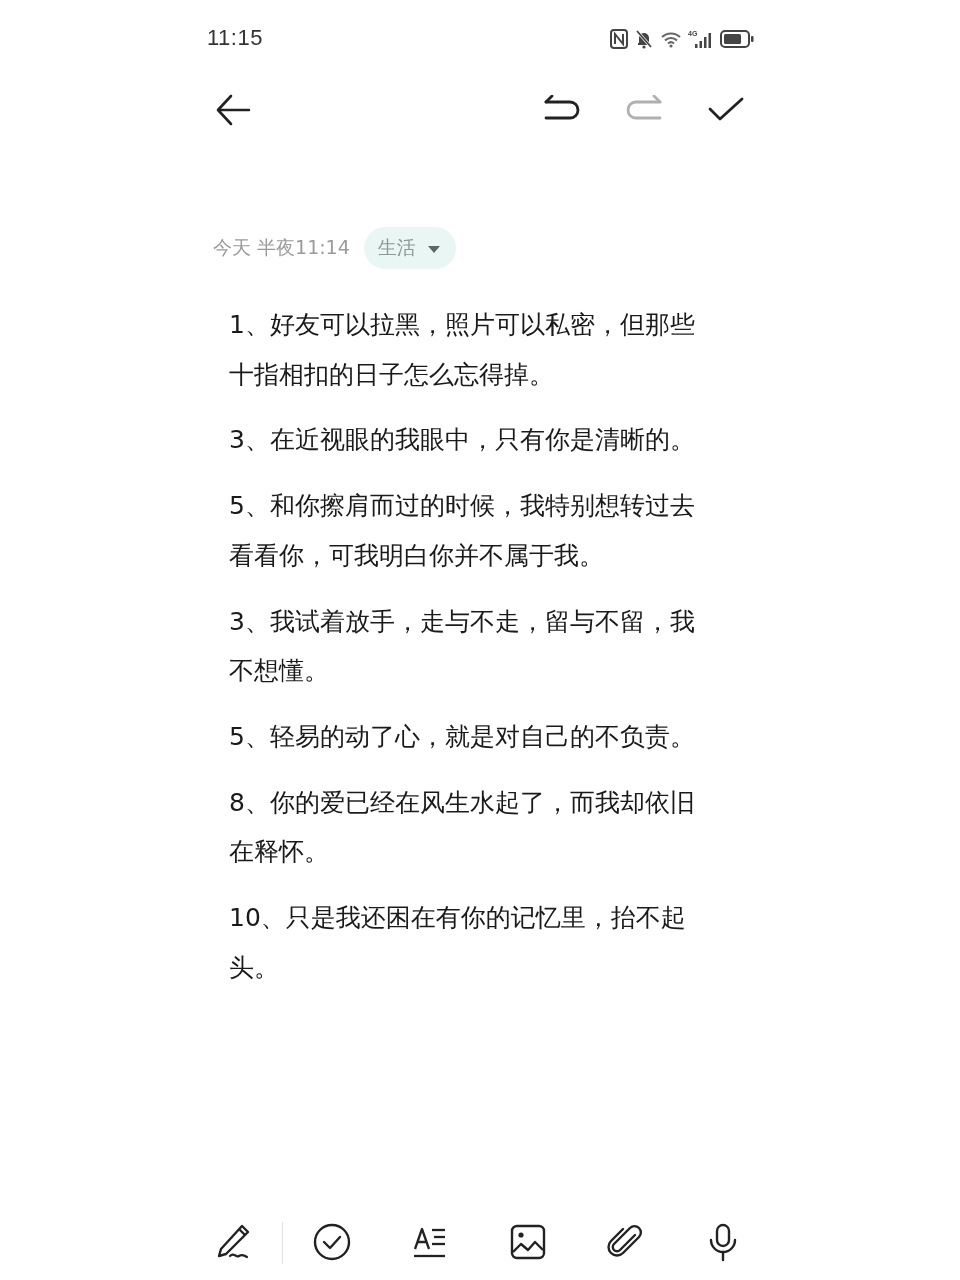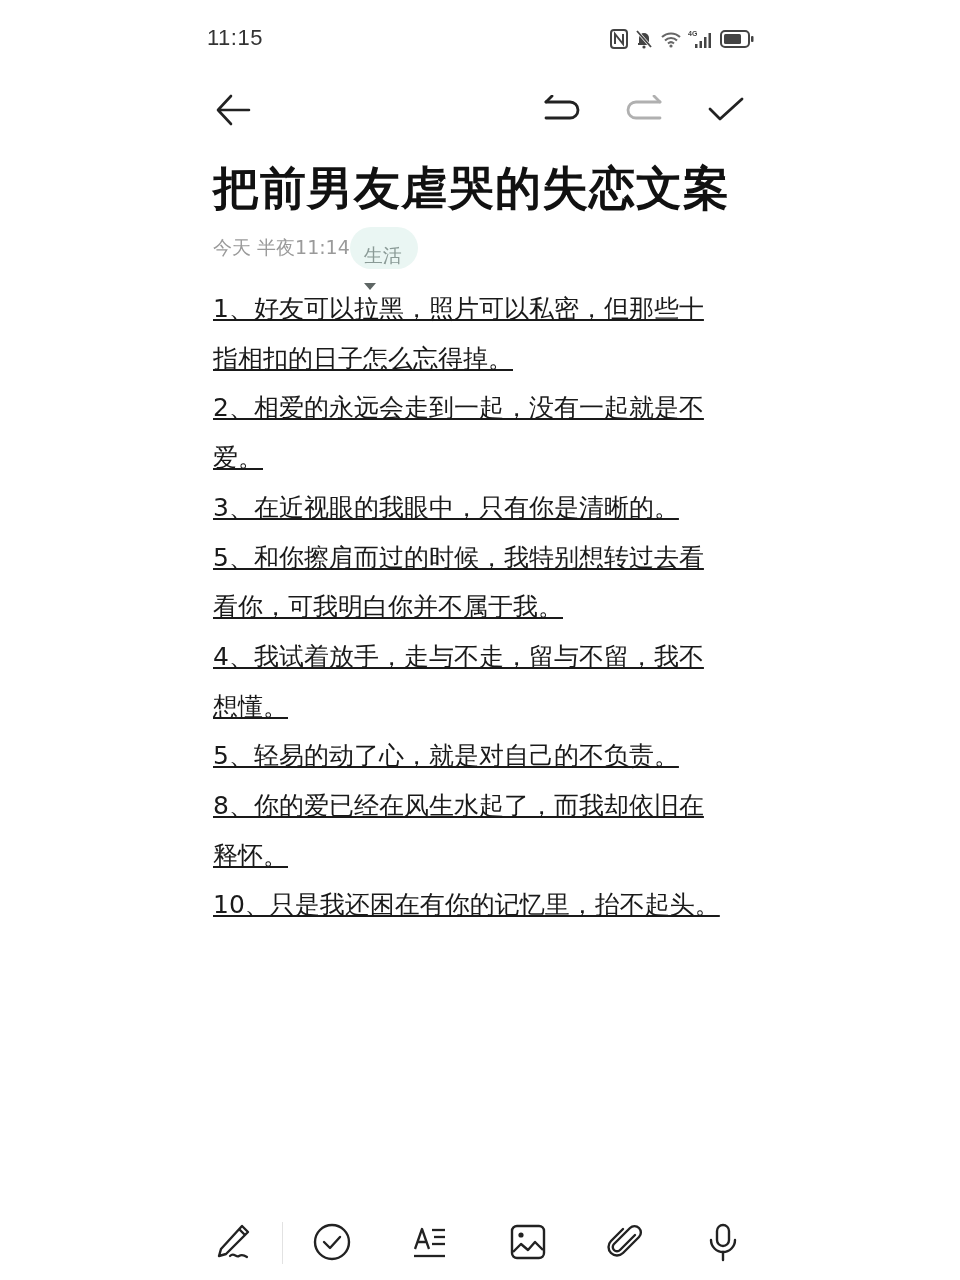--- a/index.html
+++ b/index.html
@@ -41,38 +41,38 @@
     
     .note-title {
       position: absolute; left: 13px; top: 140px; width: 540px;
       font-size: 46px; font-weight: bold; color: #111111; line-height: 64px;
       letter-spacing: 1px; white-space: nowrap;
     }
     .meta-row {
       position: absolute; left: 13px; top: 210px; height: 44px;
       display: flex; align-items: center;
     }
-    .meta-date { font-size: 19px; color: #9a9a9a; white-space: nowrap; }
+    .meta-date { font-size: 19px; color: #9a9a9a; margin-right: 14px; white-space: nowrap; }
     .category-chip {
-      height: 42px; padding: 16px 16px 0 14px; border-radius: 21px;
-      background: #eaf6f3; display: flex; gap: 12px; cursor: pointer; flex-direction: column;
+      height: 42px; padding: 0 16px 0 14px; border-radius: 21px;
+      background: #eaf6f3; display: flex; align-items: center; gap: 12px; cursor: pointer;
     }
     .category-label { font-size: 19px; color: #8a9a96; }
     .chip-caret {
       width: 0; height: 0; border-left: 6px solid transparent;
       border-right: 6px solid transparent; border-top: 7px solid #5e6664;
       margin-top: 2px;
     }
 
     
     .note-body {
       position: absolute; left: 13px; top: 268px; width: 515px;
       font-size: 25px; line-height: 49.7px; color: #1a1a1a;
     }
-    .note-body p { margin: 0; word-break: break-all; text-decoration: underline; }
+    .note-body p { margin: 16px; word-break: break-all; }
 
     
     .bottom-bar {
       position: absolute; left: 0; top: 1196px; width: 560px; height: 60px;
     }
     .tool {
       position: absolute; top: 6px; width: 48px; height: 48px;
       display: flex; align-items: center; justify-content: center; cursor: pointer;
     }
     .tool svg { display: block; }
@@ -154,36 +154,34 @@
         <path d="M36 7 L30 1" fill="none" stroke="#b0b0b0" stroke-width="2.8" stroke-linecap="round"></path>
       </svg>
     </div>
     <div class="icon-btn done-btn">
       <svg width="38" height="30" viewBox="0 0 38 30">
         <path d="M3 14 L13 24 L35 4" fill="none" stroke="#222" stroke-width="2.8" stroke-linecap="round" stroke-linejoin="round"></path>
       </svg>
     </div>
   </div>
 
-  <div class="note-title">把前男友虐哭的失恋文案</div>
 
   <div class="meta-row">
     <span class="meta-date">今天 半夜11:14</span>
     <div class="category-chip">
       <span class="category-label">生活</span>
       <span class="chip-caret"></span>
     </div>
   </div>
 
   <div class="note-body">
     <p>1、好友可以拉黑，照片可以私密，但那些十指相扣的日子怎么忘得掉。</p>
-    <p>2、相爱的永远会走到一起，没有一起就是不爱。</p>
     <p>3、在近视眼的我眼中，只有你是清晰的。</p>
     <p>5、和你擦肩而过的时候，我特别想转过去看看你，可我明白你并不属于我。</p>
-    <p>4、我试着放手，走与不走，留与不留，我不想懂。</p>
+    <p>3、我试着放手，走与不走，留与不留，我不想懂。</p>
     <p>5、轻易的动了心，就是对自己的不负责。</p>
     <p>8、你的爱已经在风生水起了，而我却依旧在释怀。</p>
     <p>10、只是我还困在有你的记忆里，抬不起头。</p>
   </div>
 
   <div class="bottom-bar">
     <div class="tool tool-handwrite">
       <svg width="40" height="40" viewBox="0 0 40 40">
         <path d="M28 4 L34 10 L12 32 L5 34 L7 27 Z" fill="none" stroke="#222" stroke-width="2.4" stroke-linejoin="round"></path>
         <line x1="25" y1="7" x2="31" y2="13" stroke="#222" stroke-width="2.4"></line>

